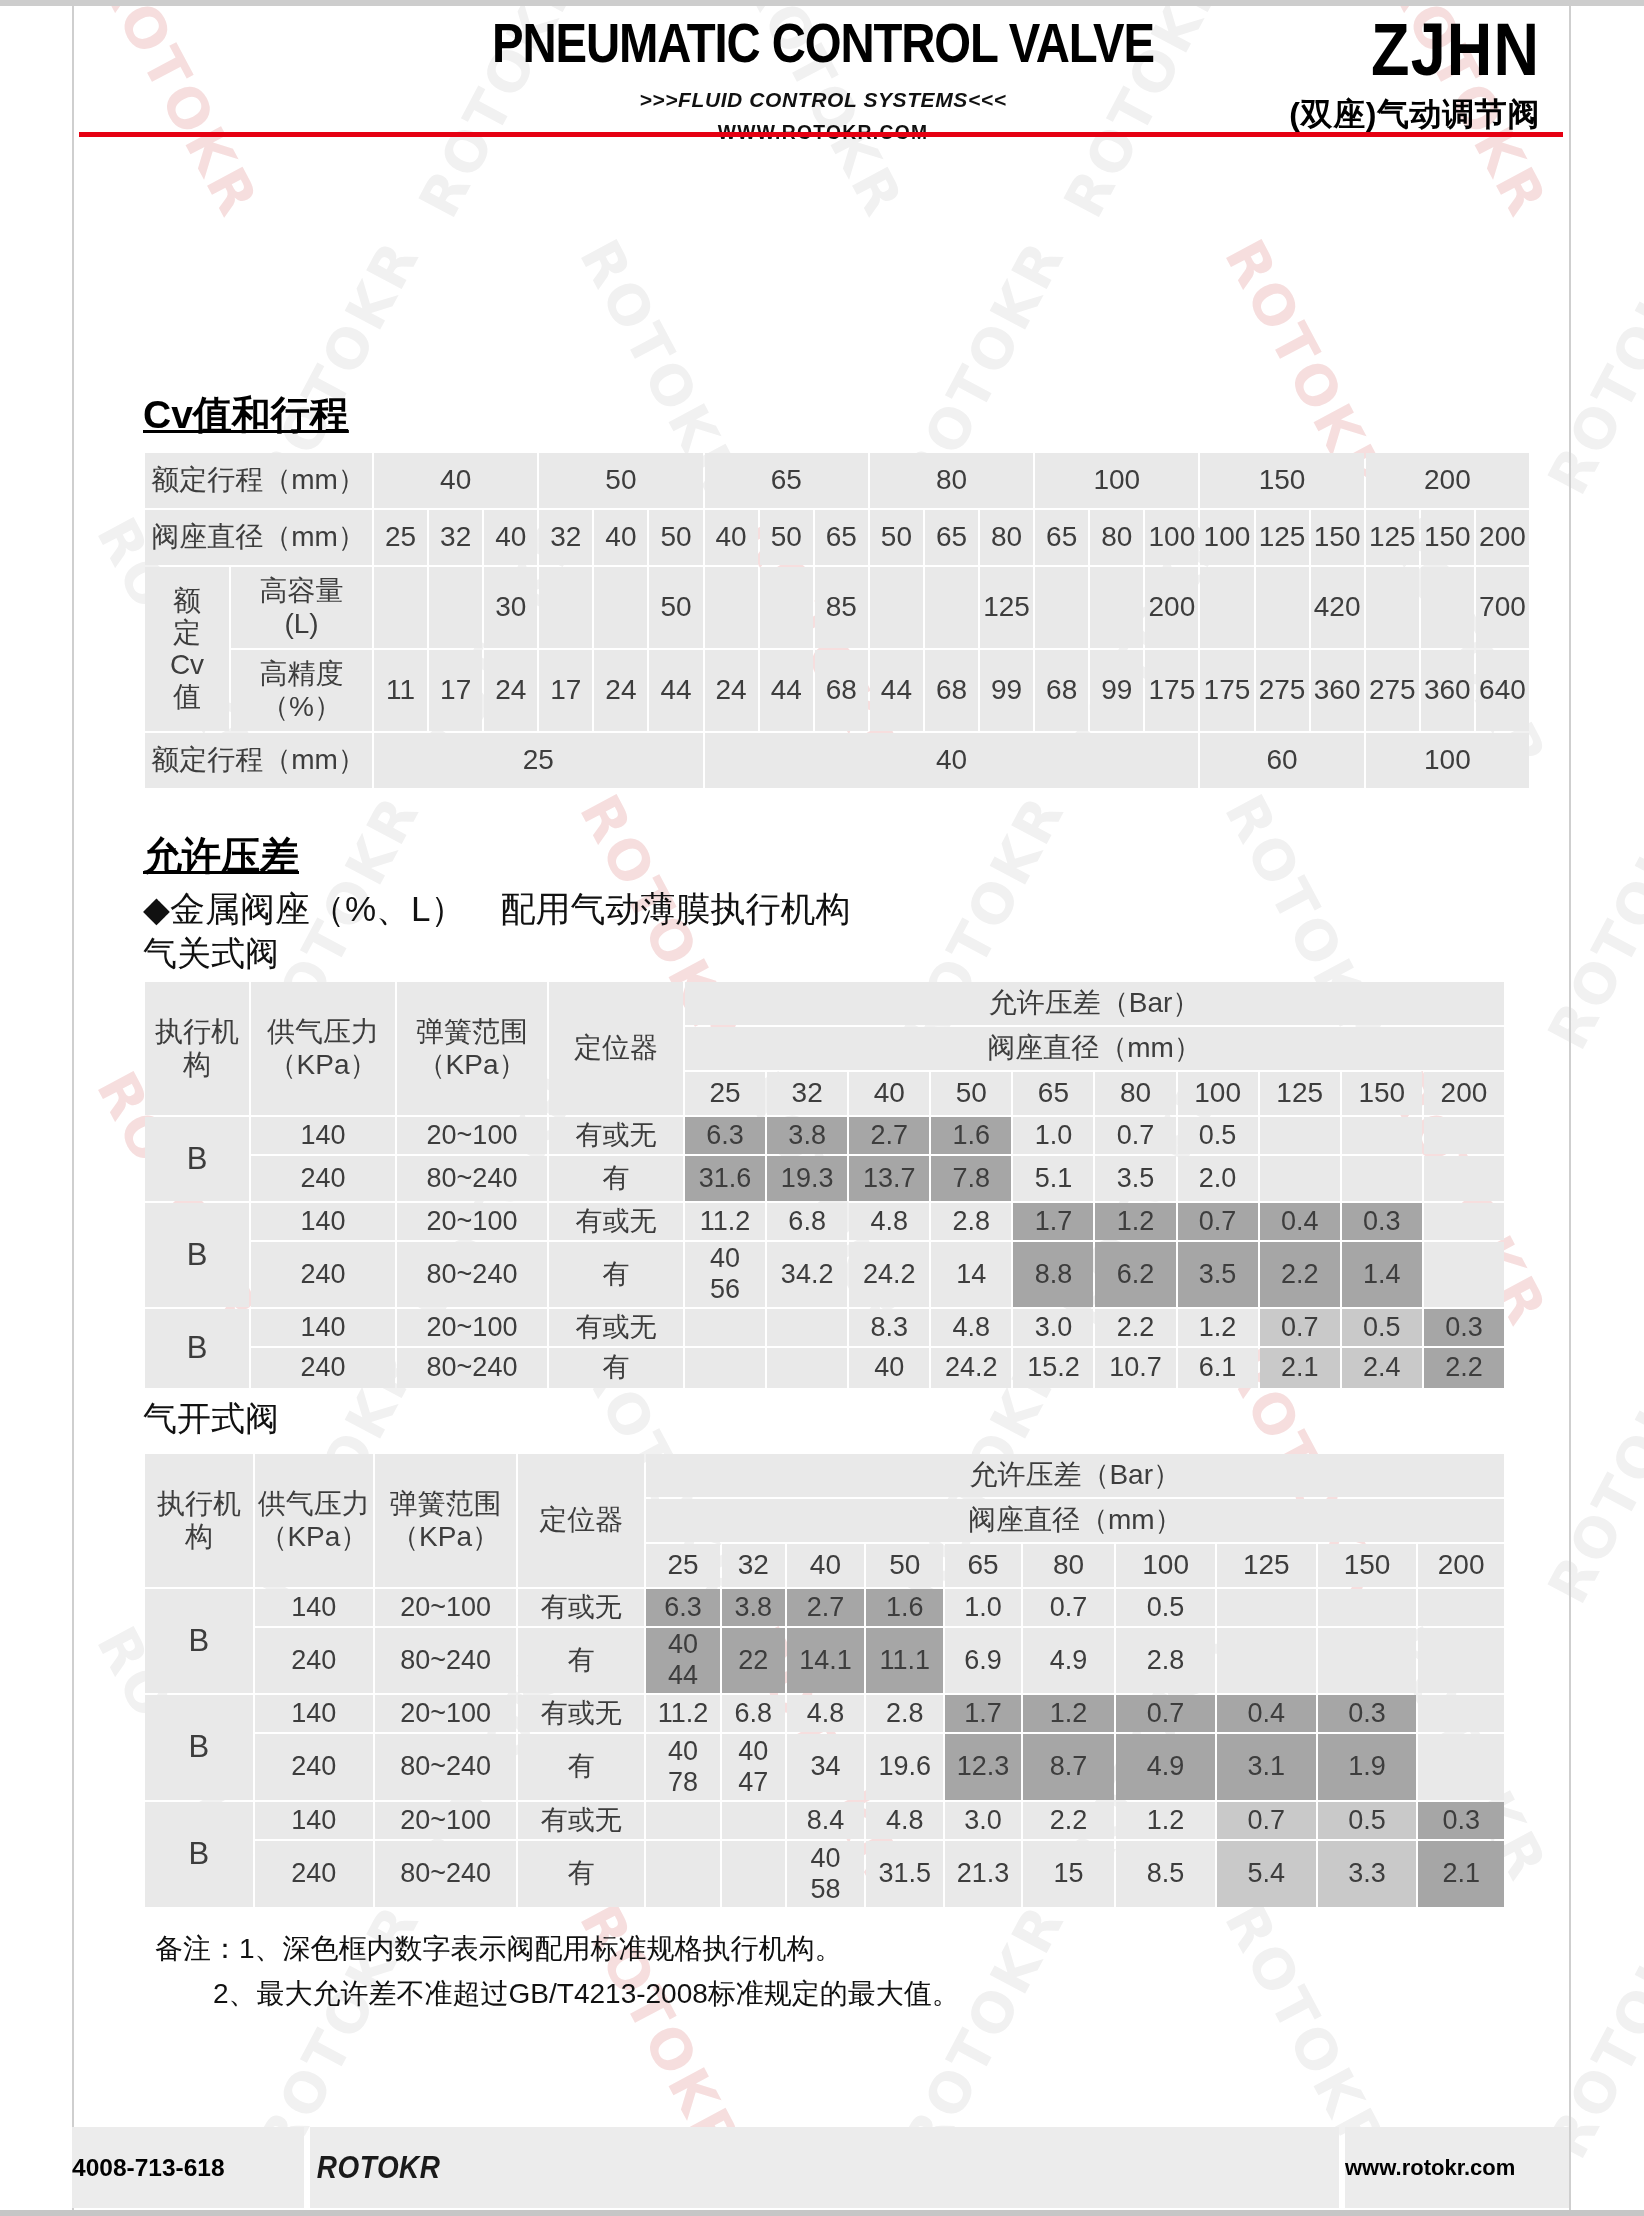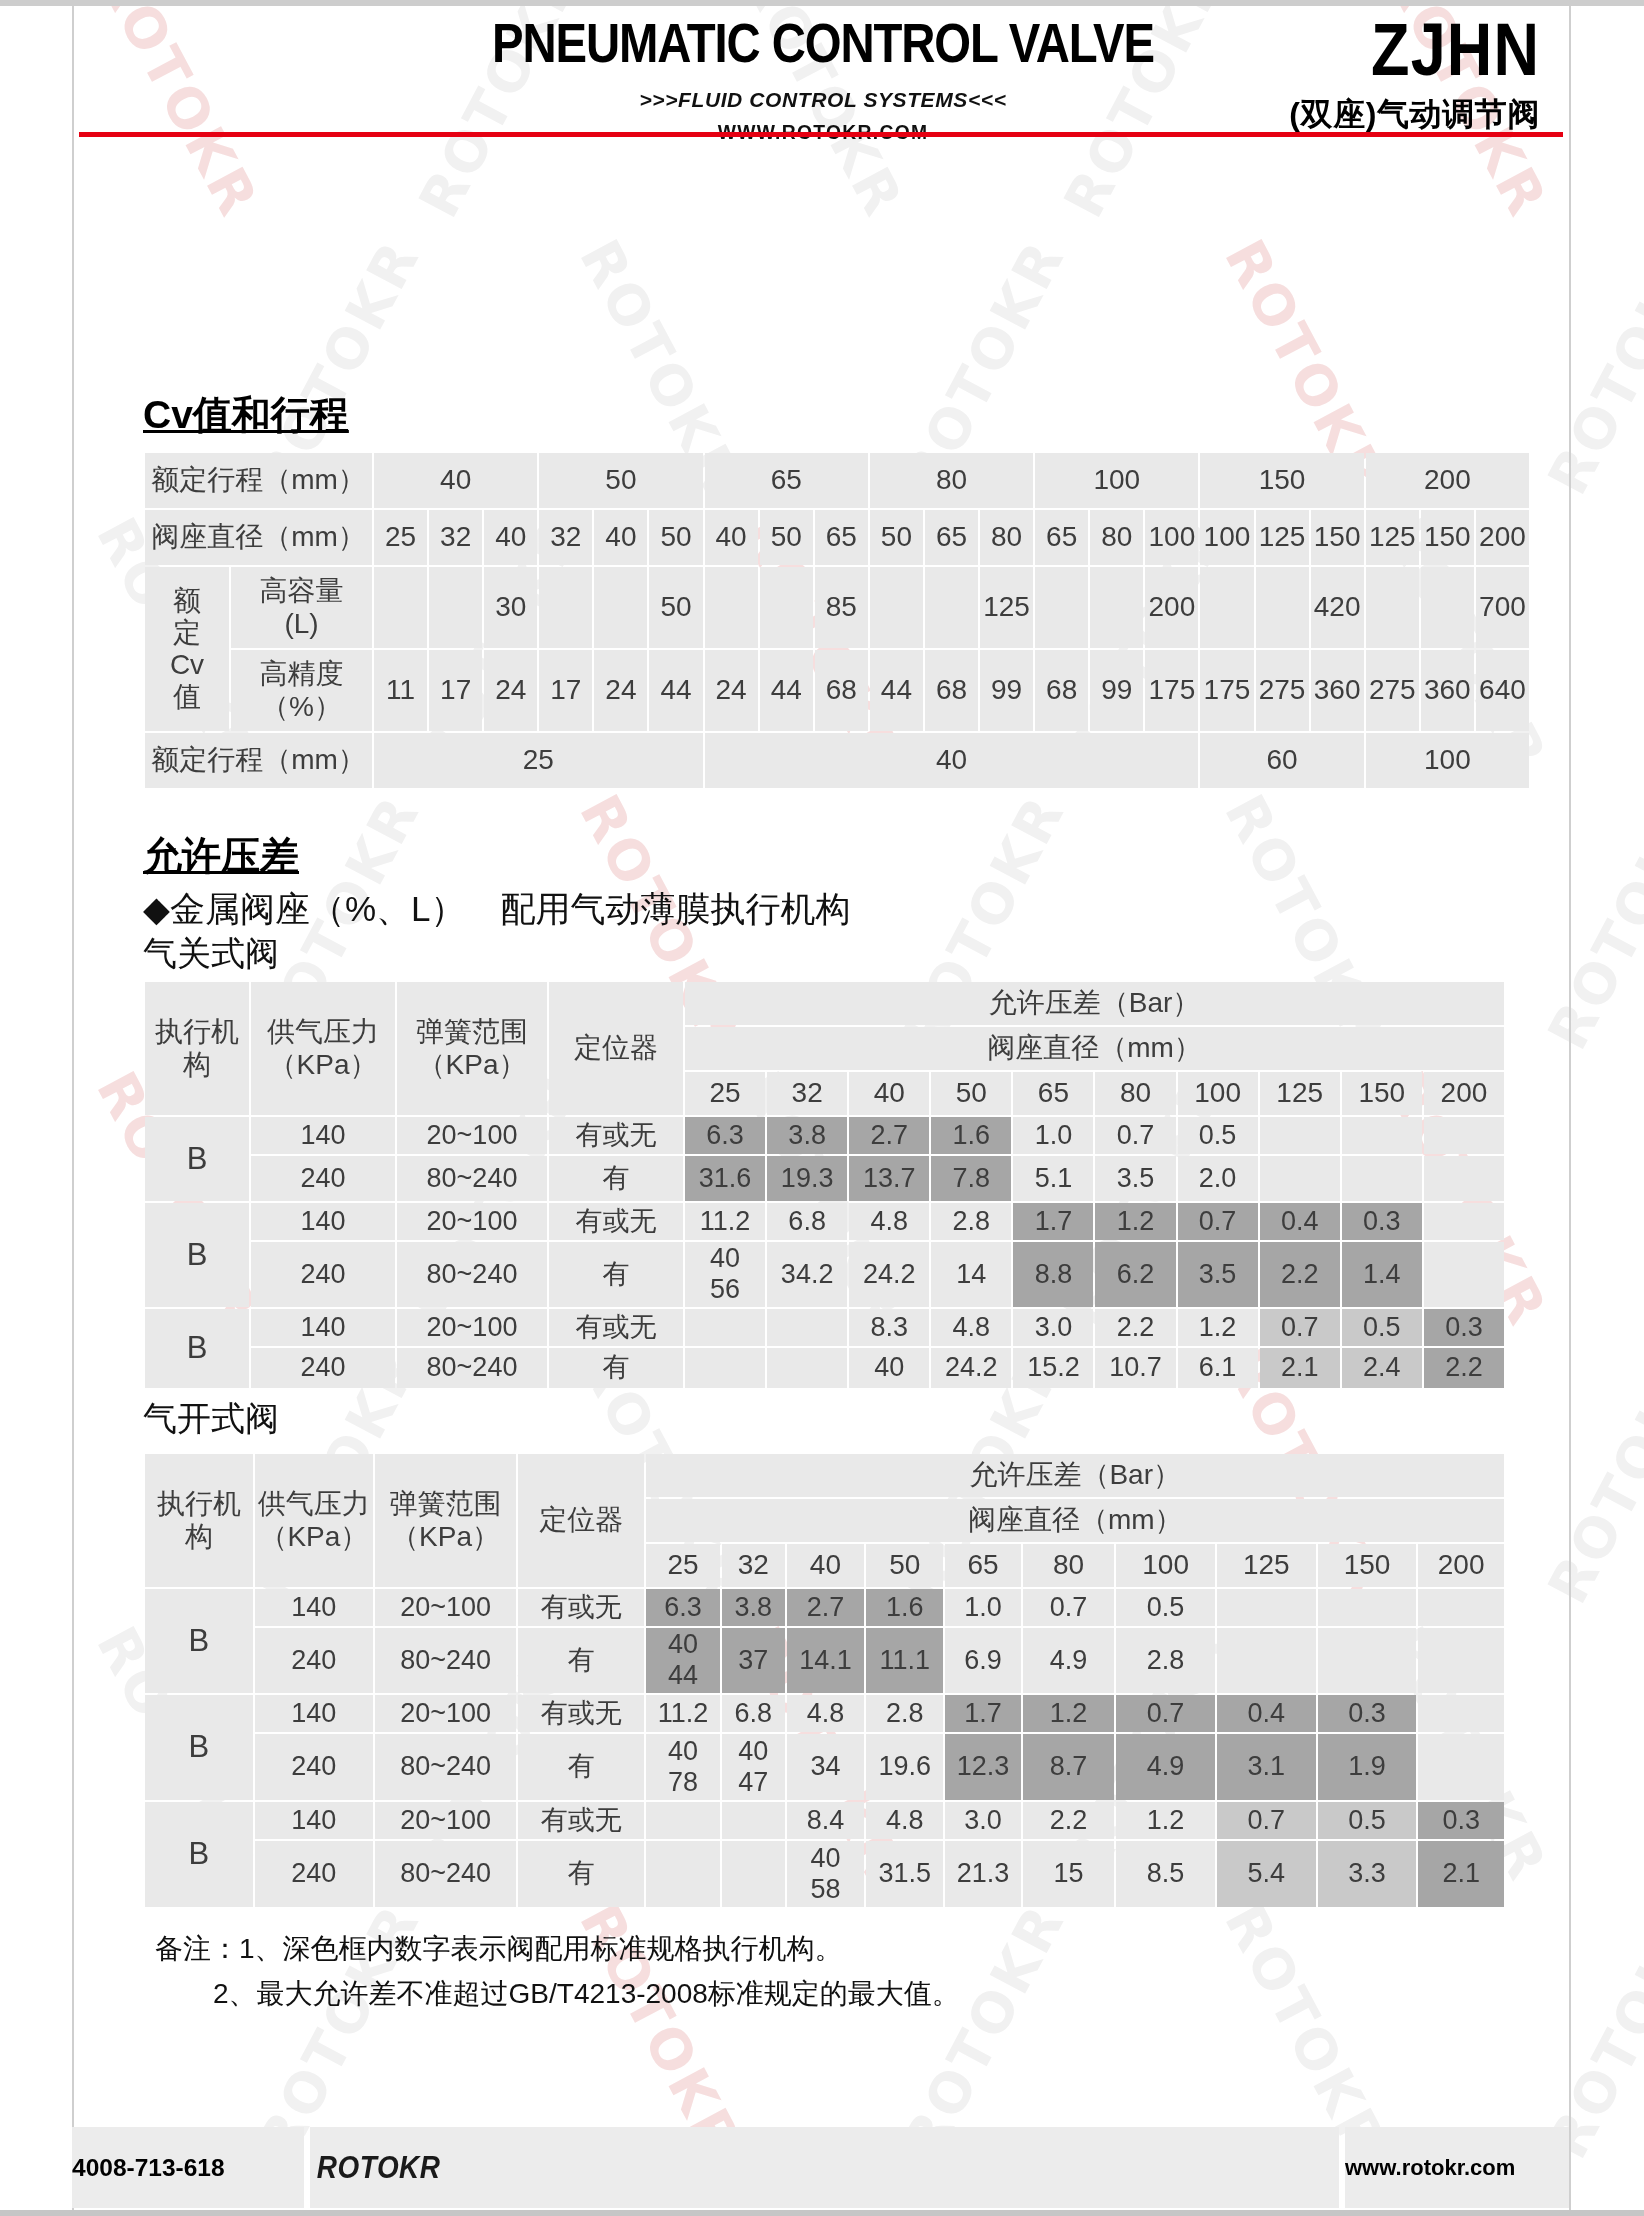--- a/index.html
+++ b/index.html
@@ -446,21 +446,21 @@
       <td class="v"></td>
       <td class="v"></td>
       <td class="v"></td>
     </tr>
     <tr style="height:61px">
       <td>240</td>
       <td>80~240</td>
       <td>有</td>
       <td class="v" data-shade="d">40
 44</td>
-      <td class="v" data-shade="d">37</td>
+      <td class="v" data-shade="d">22</td>
       <td class="v" data-shade="d">14.1</td>
       <td class="v" data-shade="d">11.1</td>
       <td class="v">6.9</td>
       <td class="v">4.9</td>
       <td class="v">2.8</td>
       <td class="v"></td>
       <td class="v"></td>
       <td class="v"></td>
     </tr>
     <tr style="height:37px">

